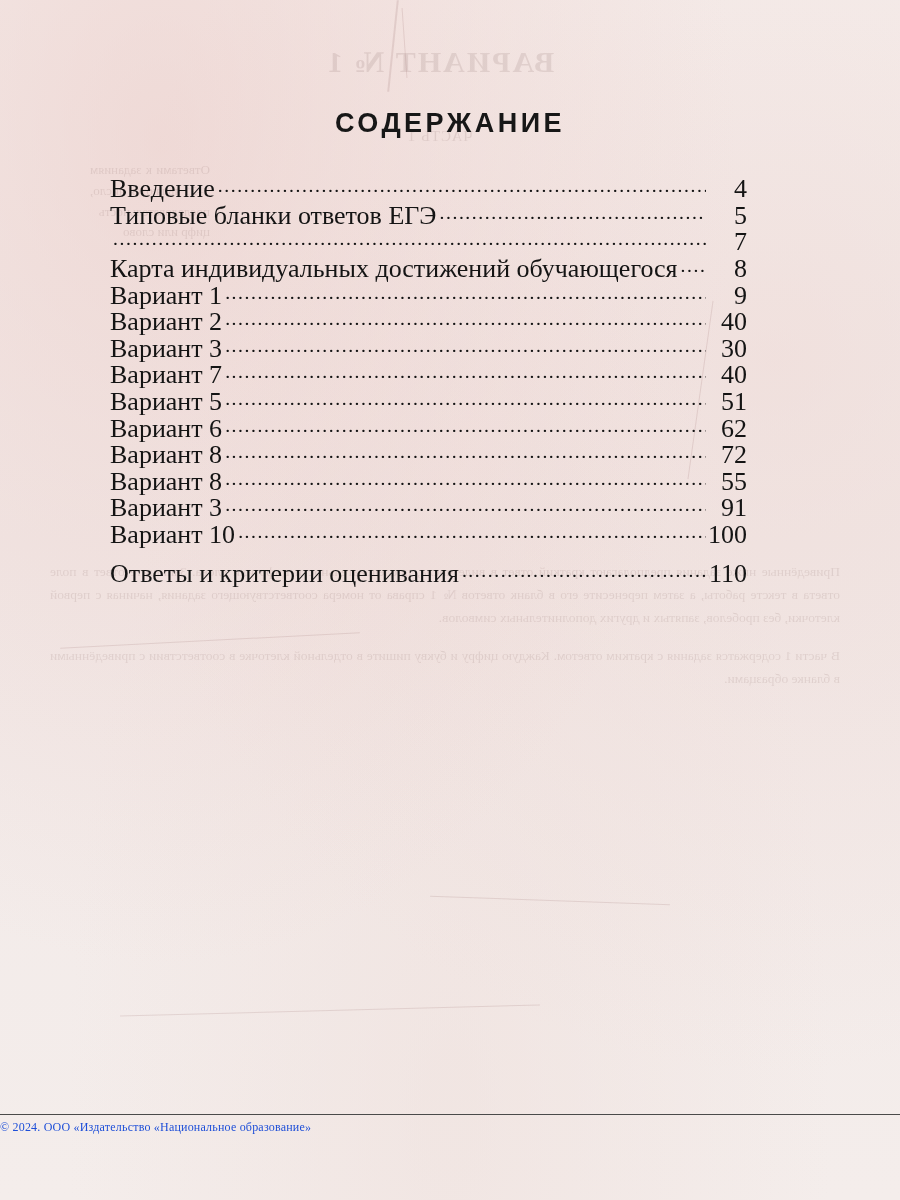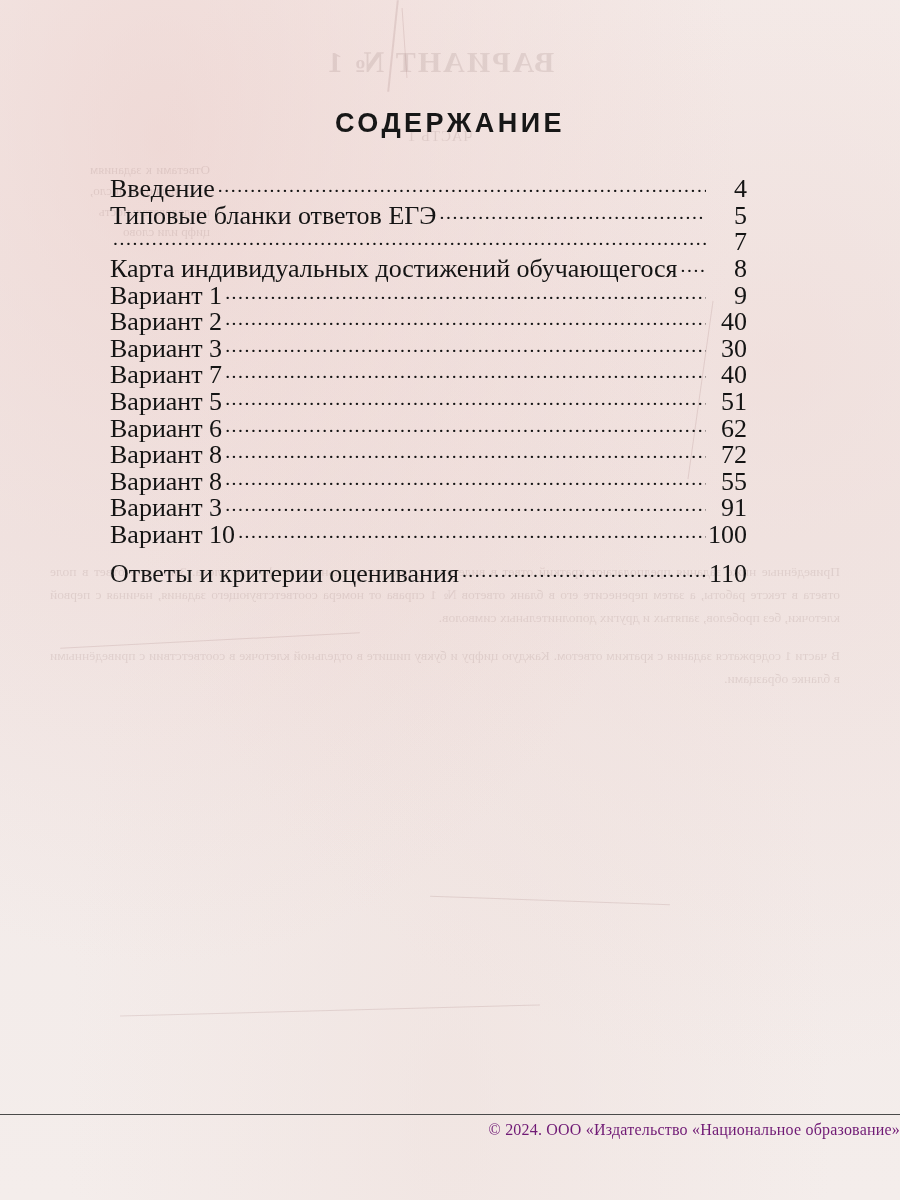--- a/index.html
+++ b/index.html
@@ -156,23 +156,23 @@
     right: 0;
     top: 1114px;
     height: 1px;
     background: #4a4a4a;
   }
   .footer {
     position: absolute;
     left: 0;
     right: 0;
     top: 1118px;
-    text-align: right;
-    font-size: 16px;
-    color: #701a75;
+    text-align: left;
+    font-size: 12px;
+    color: #1d4ed8;
     line-height: 1.5;
   }
   .footer .f1 { letter-spacing: 0.2px; }
   .footer .f2 { letter-spacing: 0.1px; }
 </style>
 </head>
 <body>
 
 <div class="page"></div>
 

